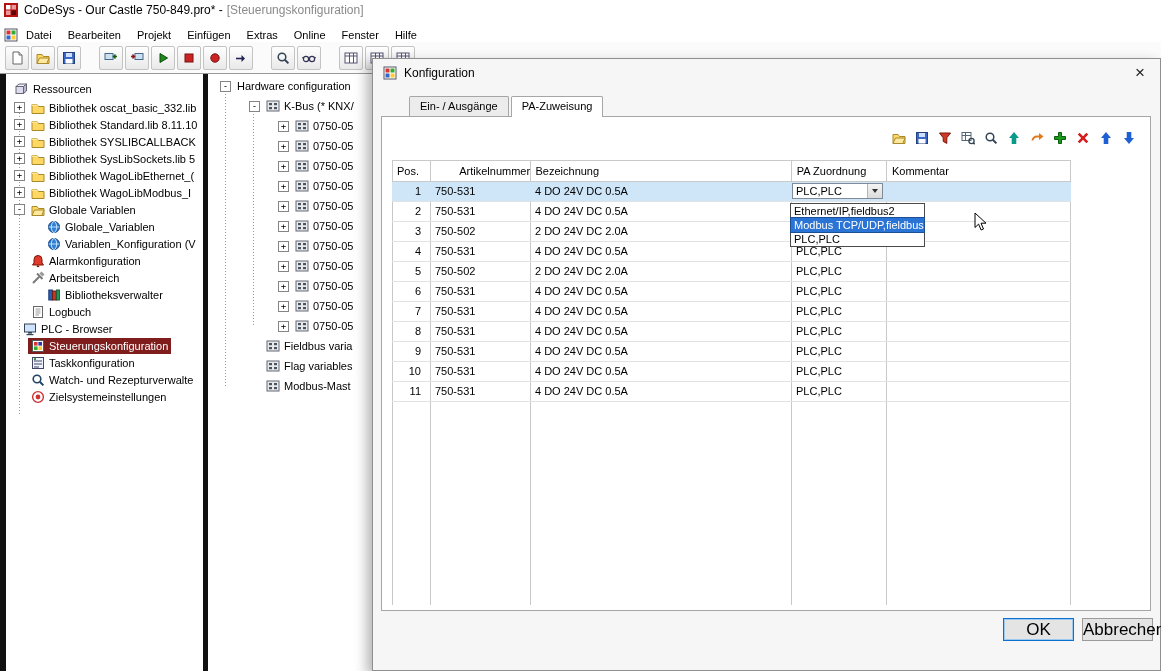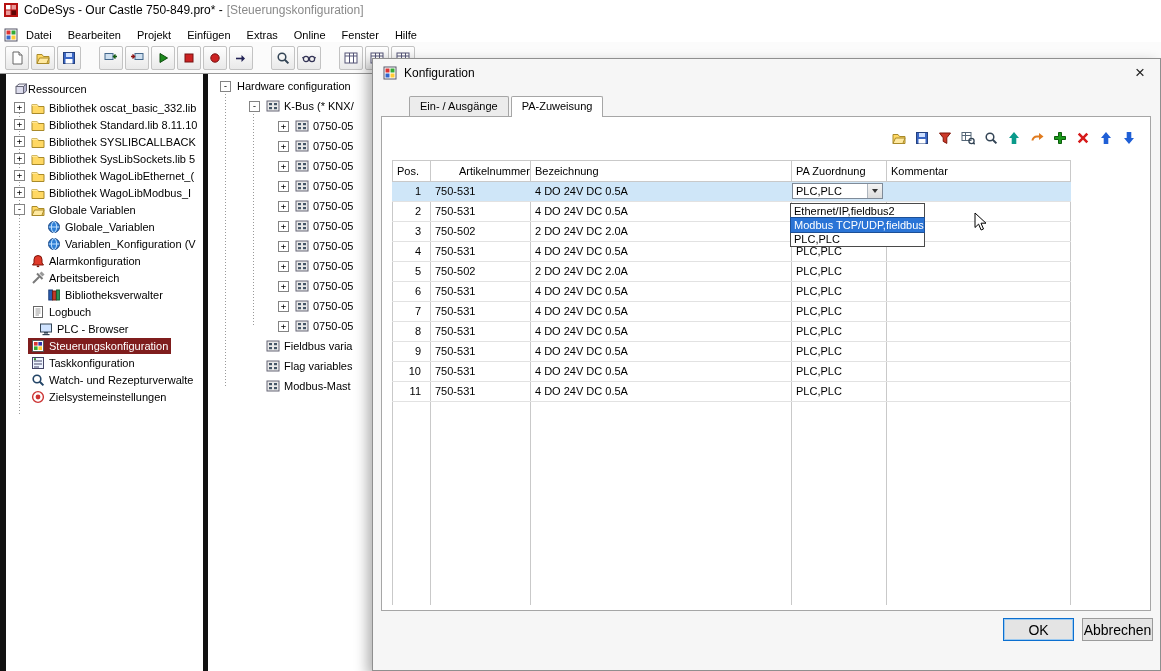--- a/index.html
+++ b/index.html
@@ -21,21 +21,21 @@
     border-bottom:1px solid #9a9a9a; }
   .tb-btn { width:24px; height:24px; border:1px solid #c3c3c3; border-radius:2px;
     background:linear-gradient(#fefefe,#e9e9e9); margin-right:2px;
     display:flex; align-items:center; justify-content:center; }
   .tb-gap { width:16px; height:24px; }
 
   
   .left-edge { position:absolute; left:0; top:74px; width:6px; height:597px; background:#111; }
   .res-panel { position:absolute; left:6px; top:74px; width:197px; height:597px;
     background:#fff; overflow:hidden; }
-  .res-header { display:flex; align-items:center; padding:8px 0 3px 8px; }
+  .res-header { display:flex; align-items:center; gap:5px; padding:8px 0 3px 8px; }
   .splitter { position:absolute; left:203px; top:74px; width:5px; height:597px; background:#111; }
   .hw-panel { position:absolute; left:208px; top:74px; width:953px; height:597px;
     background:#fff; overflow:hidden; }
 
   .tree-row { display:flex; align-items:center; white-space:nowrap; }
   .res-panel .tree-row { height:17px; }
   .hw-panel .tree-row { height:20px; }
   .expander { flex:none; width:11px; height:11px; border:1px solid #848484;
     background:#fff; font:9px/9px "DejaVu Sans Mono", monospace; text-align:center; }
   .spacer { flex:none; width:11px; height:11px; }
@@ -58,41 +58,41 @@
     background:#ececec; }
   .tab.active { background:#fff; height:21px; margin-bottom:-1px; }
   .dlg-panel { position:absolute; left:8px; top:57px; width:770px; height:495px;
     border:1px solid #a6a6a6; background:#fff; }
   .dlg-toolbar { position:absolute; top:12px; right:12px; display:flex; gap:5px; }
   .dtb-btn { width:18px; height:18px; display:flex; align-items:center; justify-content:center; }
 
   .grid-wrap { position:absolute; left:10px; top:43px; width:679px; height:445px; }
   .vline { position:absolute; top:0; bottom:0; width:1px; background:#c9c9c9; }
   .g-row { position:relative; display:flex; height:20px; border-bottom:1px solid #e2e2e2; }
-  .g-header { height:22px; border-top:1px solid #c9c9c9; border-bottom:1px solid #c9c9c9; }
+  .g-header { height:22px; border-top:1px solid #c9c9c9; border-bottom:1px solid #c9c9c9;justify-content:space-between; }
   .g-cell { flex:none; height:100%; padding:3px 5px; overflow:hidden; white-space:nowrap; }
   .g-header .g-cell { padding-top:4px; }
   .c-pos { text-align:right; padding-right:9px; }
   .g-sel { background:#cfe6f8; }
 
   .combo { flex:none; display:flex; align-items:center; margin:1px 2px 1px 1px;
     height:16px; width:91px; border:1px solid #7f8b99; background:#fff; }
   .combo-val { flex:1; padding-left:3px; overflow:hidden; white-space:nowrap; }
   .combo-btn { flex:none; width:15px; height:14px; background:linear-gradient(#f4f4f4,#dcdcdc);
     border-left:1px solid #aeb6bf; display:flex; align-items:center; justify-content:center; }
   .caret { width:0; height:0; border-left:3.5px solid transparent;
     border-right:3.5px solid transparent; border-top:4px solid #333; }
 
   .popup { position:absolute; left:408px; top:86px; width:135px; background:#fff;
     border:1px solid #4a4a4a; z-index:6; }
   .popup-item { height:14px; line-height:14px; padding-left:3px; white-space:nowrap; overflow:hidden; }
   .popup-item.selected { background:#2a74d6; color:#fff; outline:1px solid #1c4f96; }
 
   .btn { position:absolute; width:71px; height:23px; font-family:"Liberation Sans",sans-serif;
-    font-size:14px; background:#e4e4e4; border:1px solid #9b9b9b; }
+    font-size:17px; background:#e4e4e4; border:1px solid #9b9b9b; }
   .btn.default { border:1px solid #0b6fd0; box-shadow:0 0 0 1px #9cc9ef inset; }
   .btn-ok { left:630px; top:559px; }
   .btn-cancel { left:709px; top:559px; }
 
   .cursor { position:absolute; z-index:50; pointer-events:none; }
   .ic { display:inline-flex; flex:none; width:14px; height:14px; align-items:center; justify-content:center; }
   .ic svg { display:block; }
 </style>
 </head>
 <body>
@@ -418,21 +418,21 @@
         <div class="core">
           <span class="ic">
             <svg width="14" height="14" viewBox="0 0 14 14">
               <rect x="2.5" y="1.5" width="9" height="11" fill="#fff" stroke="#666"></rect>
               <path d="M4.5 4h5M4.5 6h5M4.5 8h5M4.5 10h3.5" stroke="#9a9a9a"></path>
             </svg>
           </span>
           <div style="display: inline;">Logbuch</div>
         </div>
       </div>
-      <div class="tree-row" style="padding-left: 16px;">
+      <div class="tree-row" style="padding-left: 0;">
         <div class="spacer"></div>
         <div class="core">
           <span class="ic">
             <svg width="14" height="14" viewBox="0 0 14 14">
               <rect x="1.5" y="2" width="11" height="8" fill="#cfe3ff" stroke="#345"></rect>
               <rect x="5" y="10" width="4" height="1.6" fill="#345"></rect>
               <rect x="3.5" y="12" width="7" height="1.2" fill="#345"></rect>
             </svg>
           </span>
           <div style="display: inline;">PLC - Browser</div>

